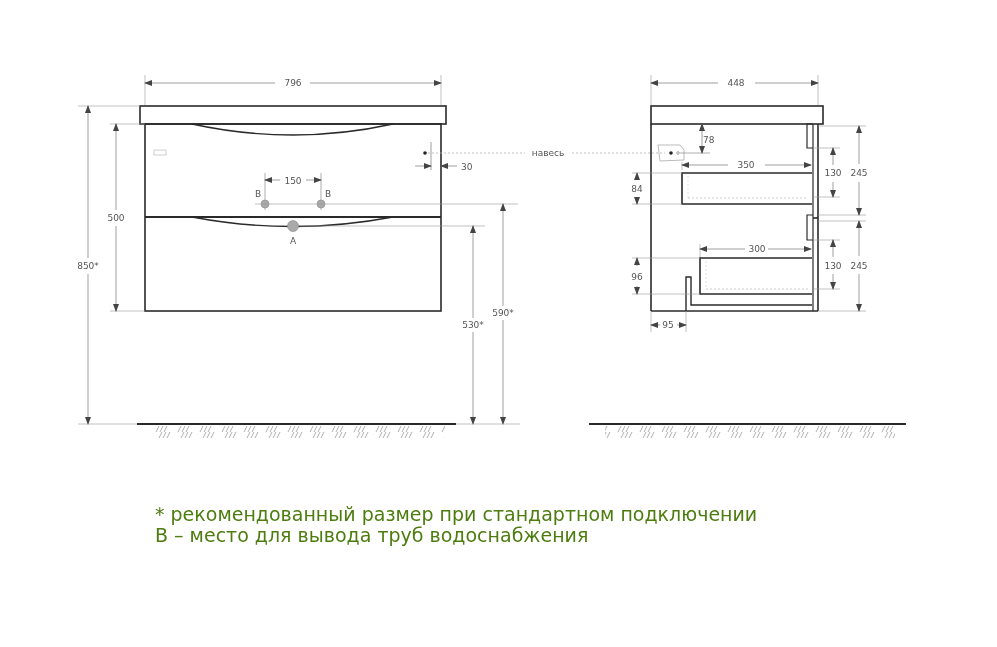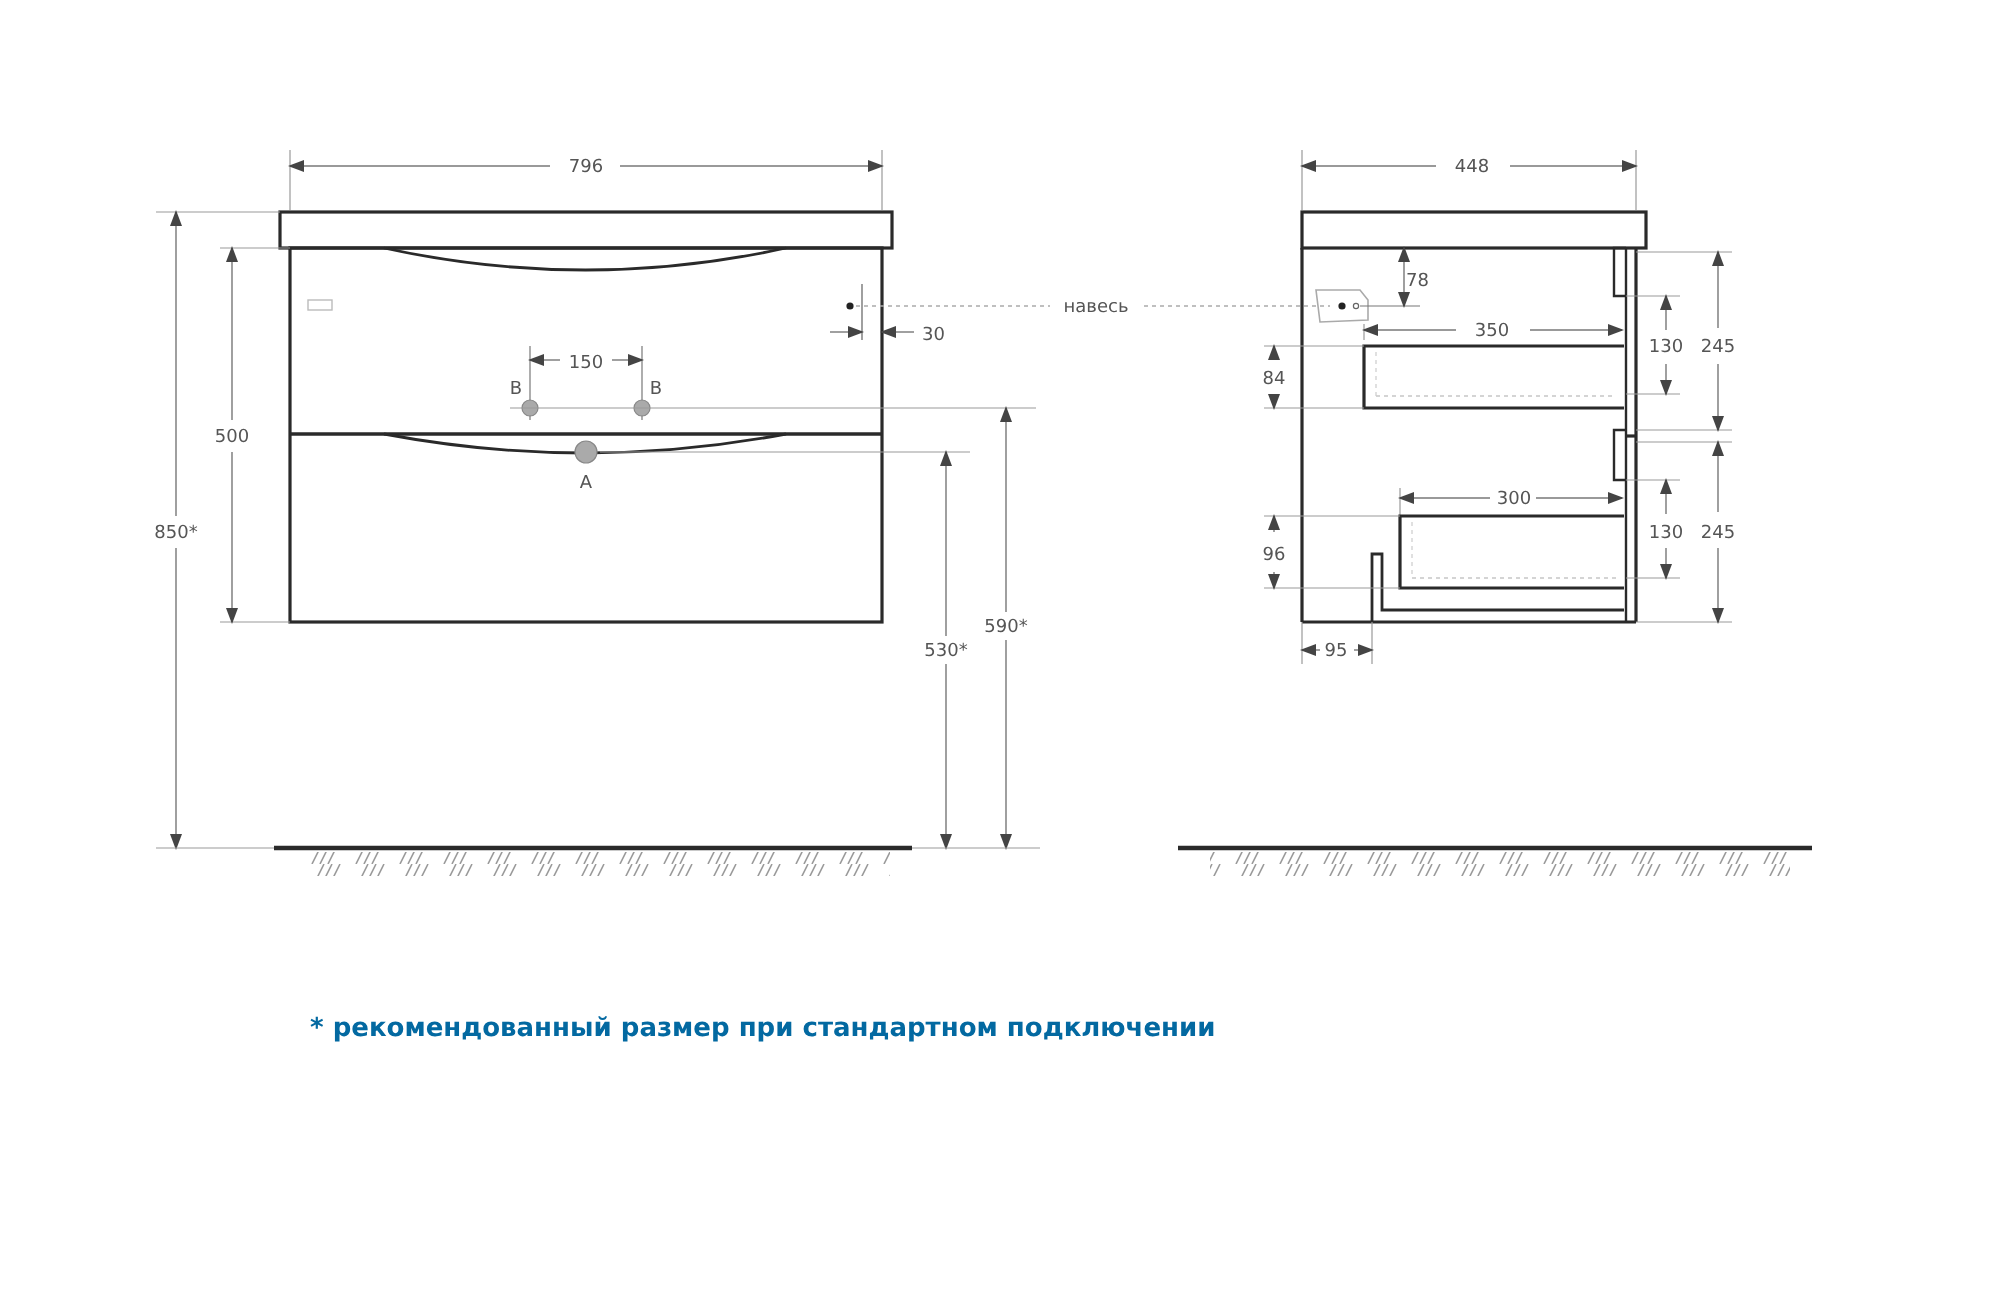--- a/index.html
+++ b/index.html
@@ -1,22 +1,22 @@
 <!DOCTYPE html>
 <html><head>
   <meta charset="utf-8">
   <style>
     html, body { margin: 0; padding: 0; background: #ffffff; }
     body { width: 997px; height: 647px; position: relative; overflow: hidden;
            font-family: "DejaVu Sans", sans-serif; color: #222; }
     #drawing { position: absolute; left: 0; top: 0; width: 997px; height: 647px; }
     .dim { font-family: "DejaVu Sans", sans-serif; font-size: 9px; fill: #555; }
     .lbl { font-family: "DejaVu Sans", sans-serif; font-size: 9px; fill: #555; }
-    .notes { position: absolute; left: 155px; top: 504px; font-size: 13px; line-height: 21px;
-             color: #0369a1; font-family: "DejaVu Sans", sans-serif; font-weight: bold; }
+    .notes { position: absolute; left: 155px; top: 504px; font-size: 19px; line-height: 21px;
+             color: #4d7c0f; font-family: "DejaVu Sans", sans-serif; }
     .notes div { white-space: nowrap; }
   </style>
 </head>
 <body>
 
 <svg id="drawing" viewBox="0 0 997 647" xmlns="http://www.w3.org/2000/svg">
   <defs>
     <marker id="arr" markerWidth="8" markerHeight="6" refX="7" refY="3" orient="auto" markerUnits="userSpaceOnUse">
       <path d="M0,0 L8,3 L0,6 Z" fill="#444"></path>
     </marker>
@@ -185,13 +185,14 @@
     <line x1="859" y1="274" x2="859" y2="311" stroke="#777" stroke-width="0.7" marker-end="url(#arr)"></line>
     <text class="dim" x="859" y="269" text-anchor="middle">245</text>
 
     <line x1="589" y1="424" x2="906" y2="424" stroke="#2a2a2a" stroke-width="2.2"></line>
     <rect x="605" y="426" width="290" height="12" fill="url(#hatch)"></rect>
   </g>
 </svg>
 
 <div class="notes">
   <div>* рекомендованный размер при стандартном подключении</div>
+  <div>В – место для вывода труб водоснабжения</div>
 </div>
 
 </body></html>

